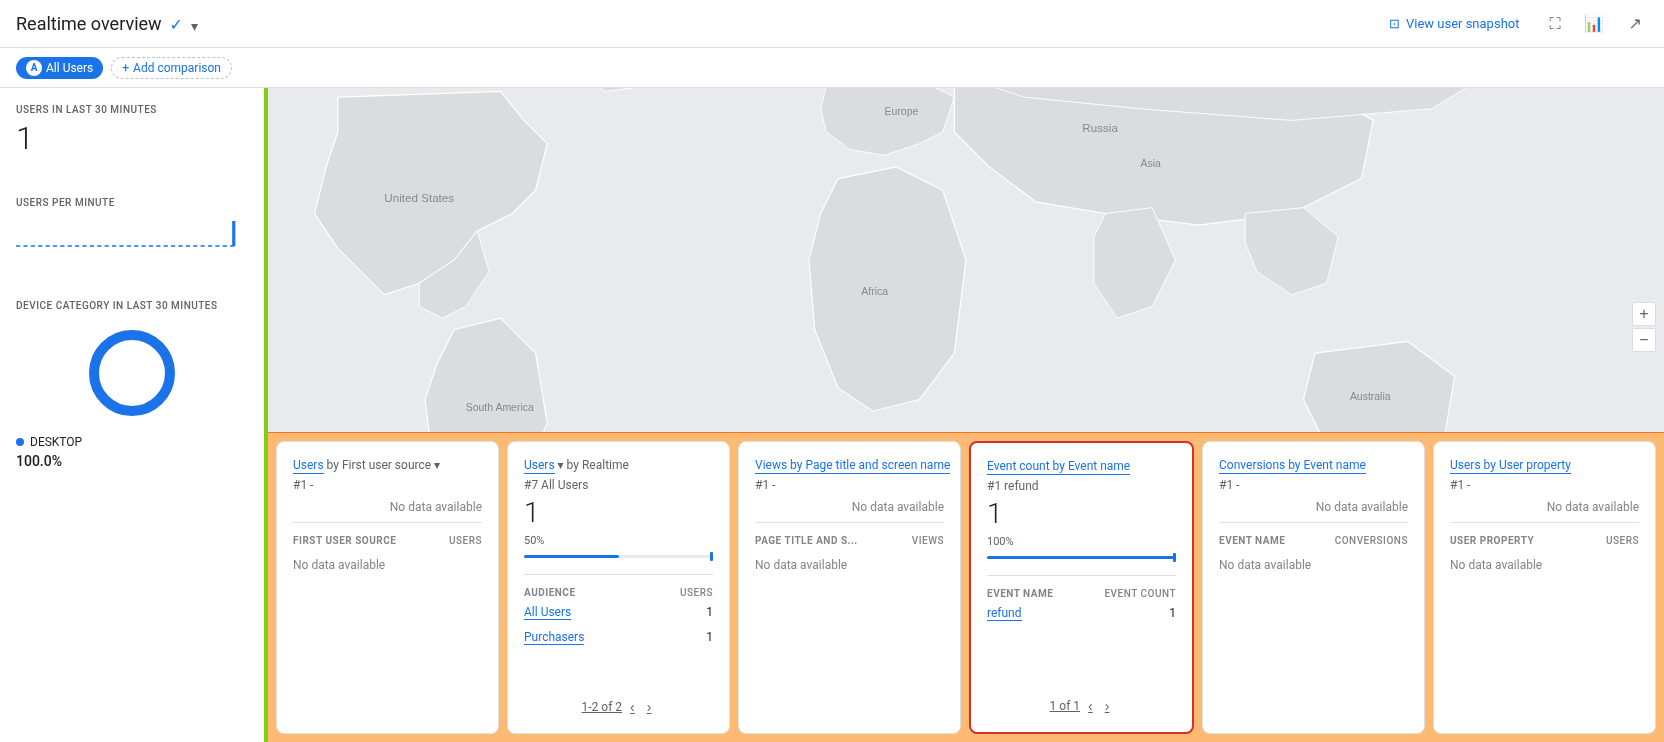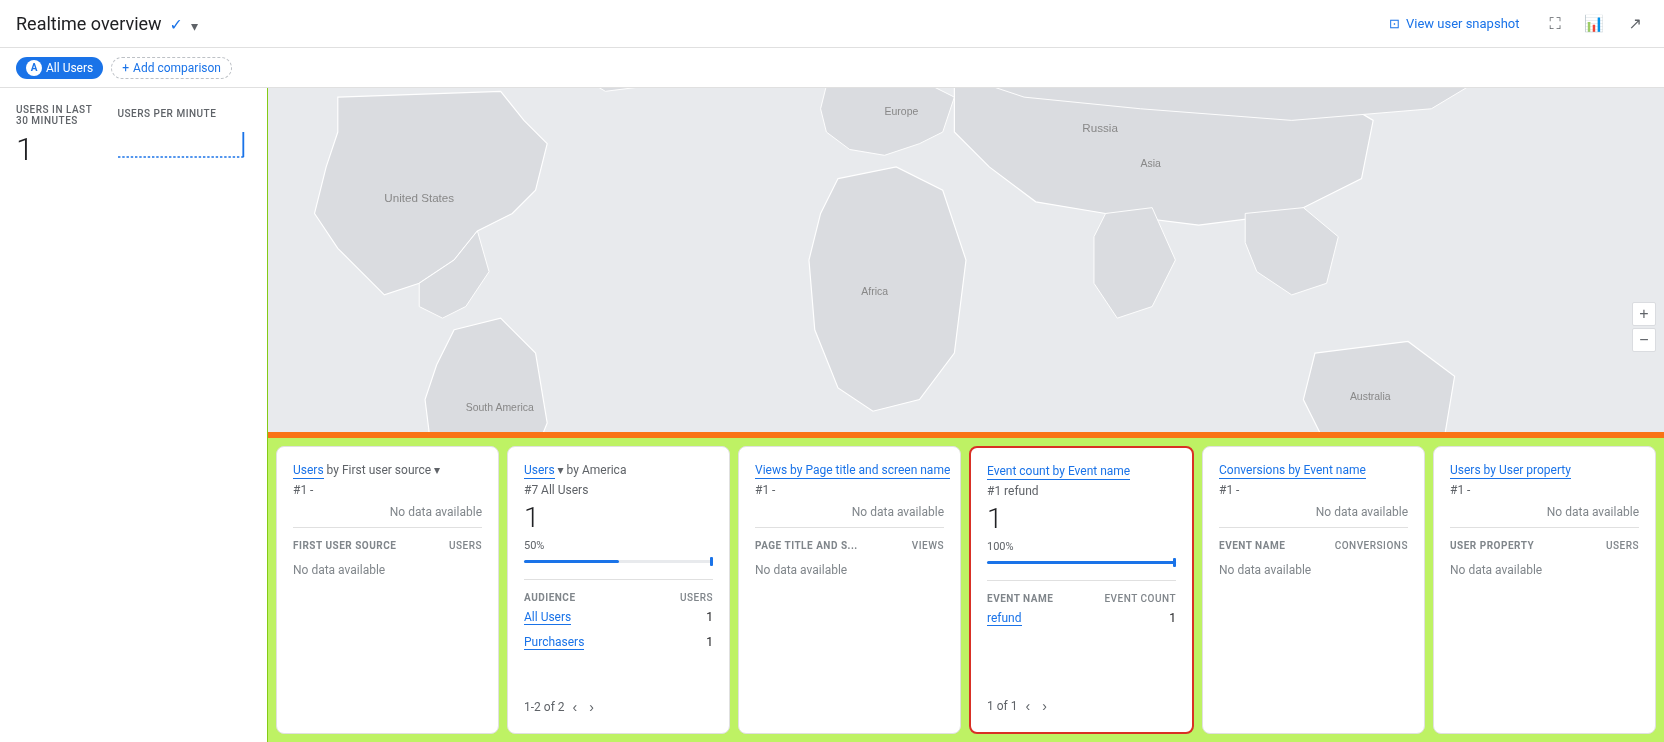--- a/index.html
+++ b/index.html
@@ -32,28 +32,28 @@
       background: #1a73e8; color: #fff; border-radius: 16px; padding: 3px 10px; font-size: 12px;
     }
     .all-users-badge .badge-icon { width: 16px; height: 16px; background: #fff; border-radius: 50%; color: #1a73e8; font-size: 10px; display: flex; align-items: center; justify-content: center; font-weight: bold; }
     .add-comparison-btn {
       display: flex; align-items: center; gap: 4px;
       border: 1px dashed #bdc1c6; background: transparent; color: #1a73e8; border-radius: 16px; padding: 3px 10px; font-size: 12px; cursor: pointer; font-family: inherit;
     }
 
     
     .left-panel {
-      width: 268px; min-width: 268px; background: #fff; border-right: 1px solid #84cc16;
-      display: flex; flex-direction: row; padding: 16px; gap: 16px; overflow-y: auto;
+      width: 268px; min-width: 268px; background: #fff; border-right: 4px solid #84cc16;
+      display: flex; flex-direction: column; padding: 16px; gap: 16px; overflow-y: auto;
     }
 
     .stat-section { display: flex; flex-direction: column; gap: 4px; }
     .stat-label { font-size: 10px; font-weight: 500; color: #5f6368; text-transform: uppercase; letter-spacing: 0.5px; }
     .stat-value { font-size: 32px; font-weight: 300; color: #202124; }
-    .sub-label { font-size: 10px; font-weight: 500; color: #5f6368; text-transform: uppercase; letter-spacing: 0.5px; margin-top: 4px; }
+    .sub-label { font-size: 10px; font-weight: 500; color: #5f6368; text-transform: uppercase; letter-spacing: 0.5px; margin-top: 24px; }
 
     
     .mini-chart { height: 40px; position: relative; margin: 4px 0; }
     .mini-chart svg { width: 100%; height: 100%; }
 
     
     .donut-section { display: flex; flex-direction: column; align-items: flex-start; gap: 4px; }
     .donut-wrapper { display: flex; justify-content: center; width: 100%; margin: 8px 0; }
     .donut-legend { display: flex; align-items: center; gap: 6px; font-size: 12px; }
     .donut-dot { width: 8px; height: 8px; border-radius: 50%; background: #1a73e8; }
@@ -89,21 +89,21 @@
     .divider { height: 1px; background: #e0e0e0; margin: 4px 0; }
 
     .col-headers { display: flex; justify-content: space-between; font-size: 10px; color: #80868b; font-weight: 500; text-transform: uppercase; letter-spacing: 0.5px; margin-top: 4px; }
     .col-header-left { flex: 1; font-weight: bold; }
     .col-header-right { text-align: right; }
 
     .data-row { display: flex; justify-content: space-between; align-items: center; padding: 3px 0; }
     .data-row-label { color: #1a73e8; font-size: 12px; border-bottom: 1px solid #1a73e8; cursor: pointer; }
     .data-row-value { font-size: 12px; color: #202124; }
 
-    .card-footer { display: flex; align-items: center; justify-content: flex-start; gap: 4px; margin-top: auto; padding-top: 4px; font-size: 12px; color: #5f6368; }
+    .card-footer { display: flex; align-items: center; justify-content: center; gap: 4px; margin-top: auto; padding-top: 4px; font-size: 12px; color: #5f6368; text-decoration: underline; }
     .nav-btn { background: transparent; border: none; cursor: pointer; color: #5f6368; font-size: 14px; padding: 2px 4px; }
 
     
     .dashed-label { border-bottom: 1px dashed #5f6368; cursor: pointer; }
   </style>
 </head>
 <body>
 
 <div class="top-bar">
   <div class="top-bar-left">
@@ -144,20 +144,34 @@
     <div class="stat-section">
       <div class="sub-label">USERS PER MINUTE</div>
       <div class="mini-chart">
         <svg viewBox="0 0 220 40" preserveAspectRatio="none">
           <line x1="0" y1="30" x2="210" y2="30" stroke="#1a73e8" stroke-width="1.5" stroke-dasharray="4 3"></line>
           <rect x="205" y="5" width="3" height="25" fill="#1a73e8"></rect>
         </svg>
       </div>
     </div>
 
+    <div class="donut-section">
+      <div class="sub-label">DEVICE CATEGORY IN LAST 30 MINUTES</div>
+      <div class="donut-wrapper">
+        <svg width="100" height="100" viewBox="0 0 100 100">
+          <circle cx="50" cy="50" r="38" fill="none" stroke="#e8eaed" stroke-width="10"></circle>
+          <circle cx="50" cy="50" r="38" fill="none" stroke="#1a73e8" stroke-width="10" stroke-dasharray="239" stroke-dashoffset="0" transform="rotate(-90 50 50)"></circle>
+        </svg>
+      </div>
+      <div class="donut-legend">
+        <div class="donut-dot"></div>
+        <span>DESKTOP</span>
+      </div>
+      <div class="donut-pct">100.0%</div>
+    </div>
   </div>
 
   <div style="flex:1; display:flex; flex-direction:column; position:relative;">
 
     <div class="map-area" style="flex:1;">
       <svg width="100%" height="100%" viewBox="0 0 1200 400" preserveAspectRatio="xMidYMid slice" style="background:#e8eaed;">
 
         <path d="M 60 60 L 200 55 L 220 80 L 240 100 L 230 140 L 210 160 L 180 175 L 160 200 L 130 220 L 100 230 L 80 210 L 60 190 L 40 160 L 50 120 L 60 90 Z" fill="#dadce0" stroke="#fff" stroke-width="1"></path>
 
         <path d="M 130 220 L 160 200 L 180 175 L 190 210 L 170 240 L 150 250 L 130 240 Z" fill="#dadce0" stroke="#fff" stroke-width="0.8"></path>
@@ -190,41 +204,41 @@
         <text x="170" y="330" font-size="9" fill="#888" font-family="Arial">South America</text>
       </svg>
 
       
       <div class="map-controls">
         <button class="map-btn">+</button>
         <button class="map-btn">−</button>
       </div>
     </div>
 
-    <div style="display:flex; height:310px; padding: 8px; background:#bef264; border-top: 6px solid #f97316;">
+    <div style="display:flex; height:310px; padding: 8px; background:#fdba74; border-top: 1px solid #f97316;">
 
       <div class="card">
         <div class="card-title">
           <span class="title-link dashed-label">Users</span>
           <span> by First user source ▾</span>
         </div>
         <div class="card-rank">#1  -</div>
         <div class="card-no-data">No data available</div>
         <div class="divider"></div>
         <div class="col-headers">
           <span class="col-header-left">FIRST USER SOURCE</span>
           <span class="col-header-right">USERS</span>
         </div>
         <div class="card-no-data" style="text-align:left; margin-top:8px;">No data available</div>
       </div>
 
       <div class="card">
         <div class="card-title">
           <span class="title-link dashed-label">Users</span>
-          <span> ▾ by America</span>
+          <span> ▾ by Realtime</span>
         </div>
         <div class="card-rank">#7  All Users</div>
         <div class="card-main-value">1</div>
         <div class="card-pct">50%</div>
         <div class="card-bar-area">
           <div class="card-bar-fill" style="width:50%;"></div>
           <div class="card-bar-dot"></div>
         </div>
         <div class="divider"></div>
         <div class="col-headers">

